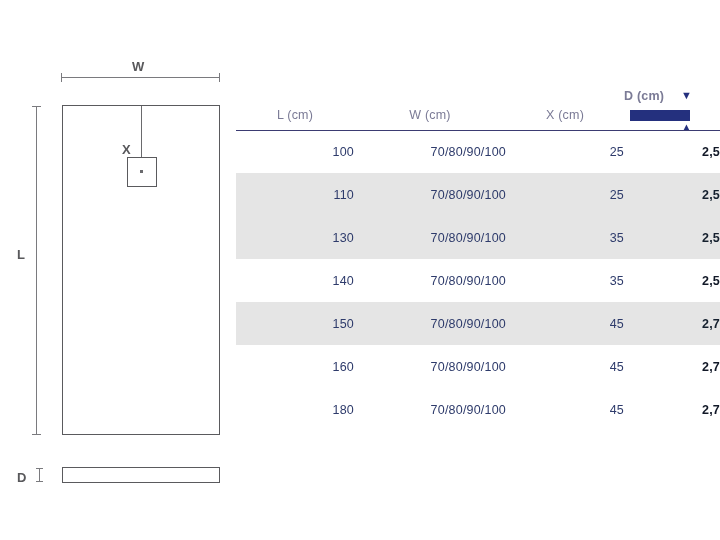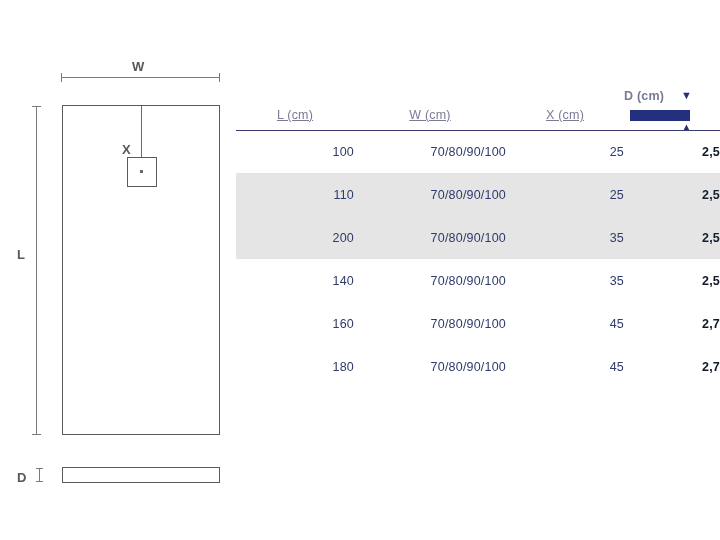--- a/index.html
+++ b/index.html
@@ -143,21 +143,20 @@
   }
   table#spec-table thead th {
     height: 45px;
     vertical-align: bottom;
     padding-bottom: 8px;
     font-size: 12.5px;
     font-weight: normal;
     color: #7b7b96;
     text-align: center;
     letter-spacing: 0.2px;
-    text-decoration: underline;
   }
   table#spec-table thead tr { border-bottom: 1.8px solid #3b3b72; }
   table#spec-table th.col-l { width: 118px; }
   table#spec-table th.col-w { width: 152px; }
   table#spec-table th.col-x { width: 118px; }
   table#spec-table th.col-d { width: 96px; }
 
   table#spec-table tbody td {
     height: 43px;
     text-align: right;
@@ -227,30 +226,36 @@
             <td>25</td>
             <td class="d-cell">2,5</td>
           </tr>
           <tr class="alt">
             <td>110</td>
             <td>70/80/90/100</td>
             <td>25</td>
             <td class="d-cell">2,5</td>
           </tr>
           <tr class="alt">
-            <td>200</td>
+            <td>130</td>
             <td>70/80/90/100</td>
             <td>35</td>
             <td class="d-cell">2,5</td>
           </tr>
           <tr>
             <td>140</td>
             <td>70/80/90/100</td>
             <td>35</td>
             <td class="d-cell">2,5</td>
+          </tr>
+          <tr class="alt">
+            <td>150</td>
+            <td>70/80/90/100</td>
+            <td>45</td>
+            <td class="d-cell">2,7</td>
           </tr>
           <tr>
             <td>160</td>
             <td>70/80/90/100</td>
             <td>45</td>
             <td class="d-cell">2,7</td>
           </tr>
           <tr>
             <td>180</td>
             <td>70/80/90/100</td>

